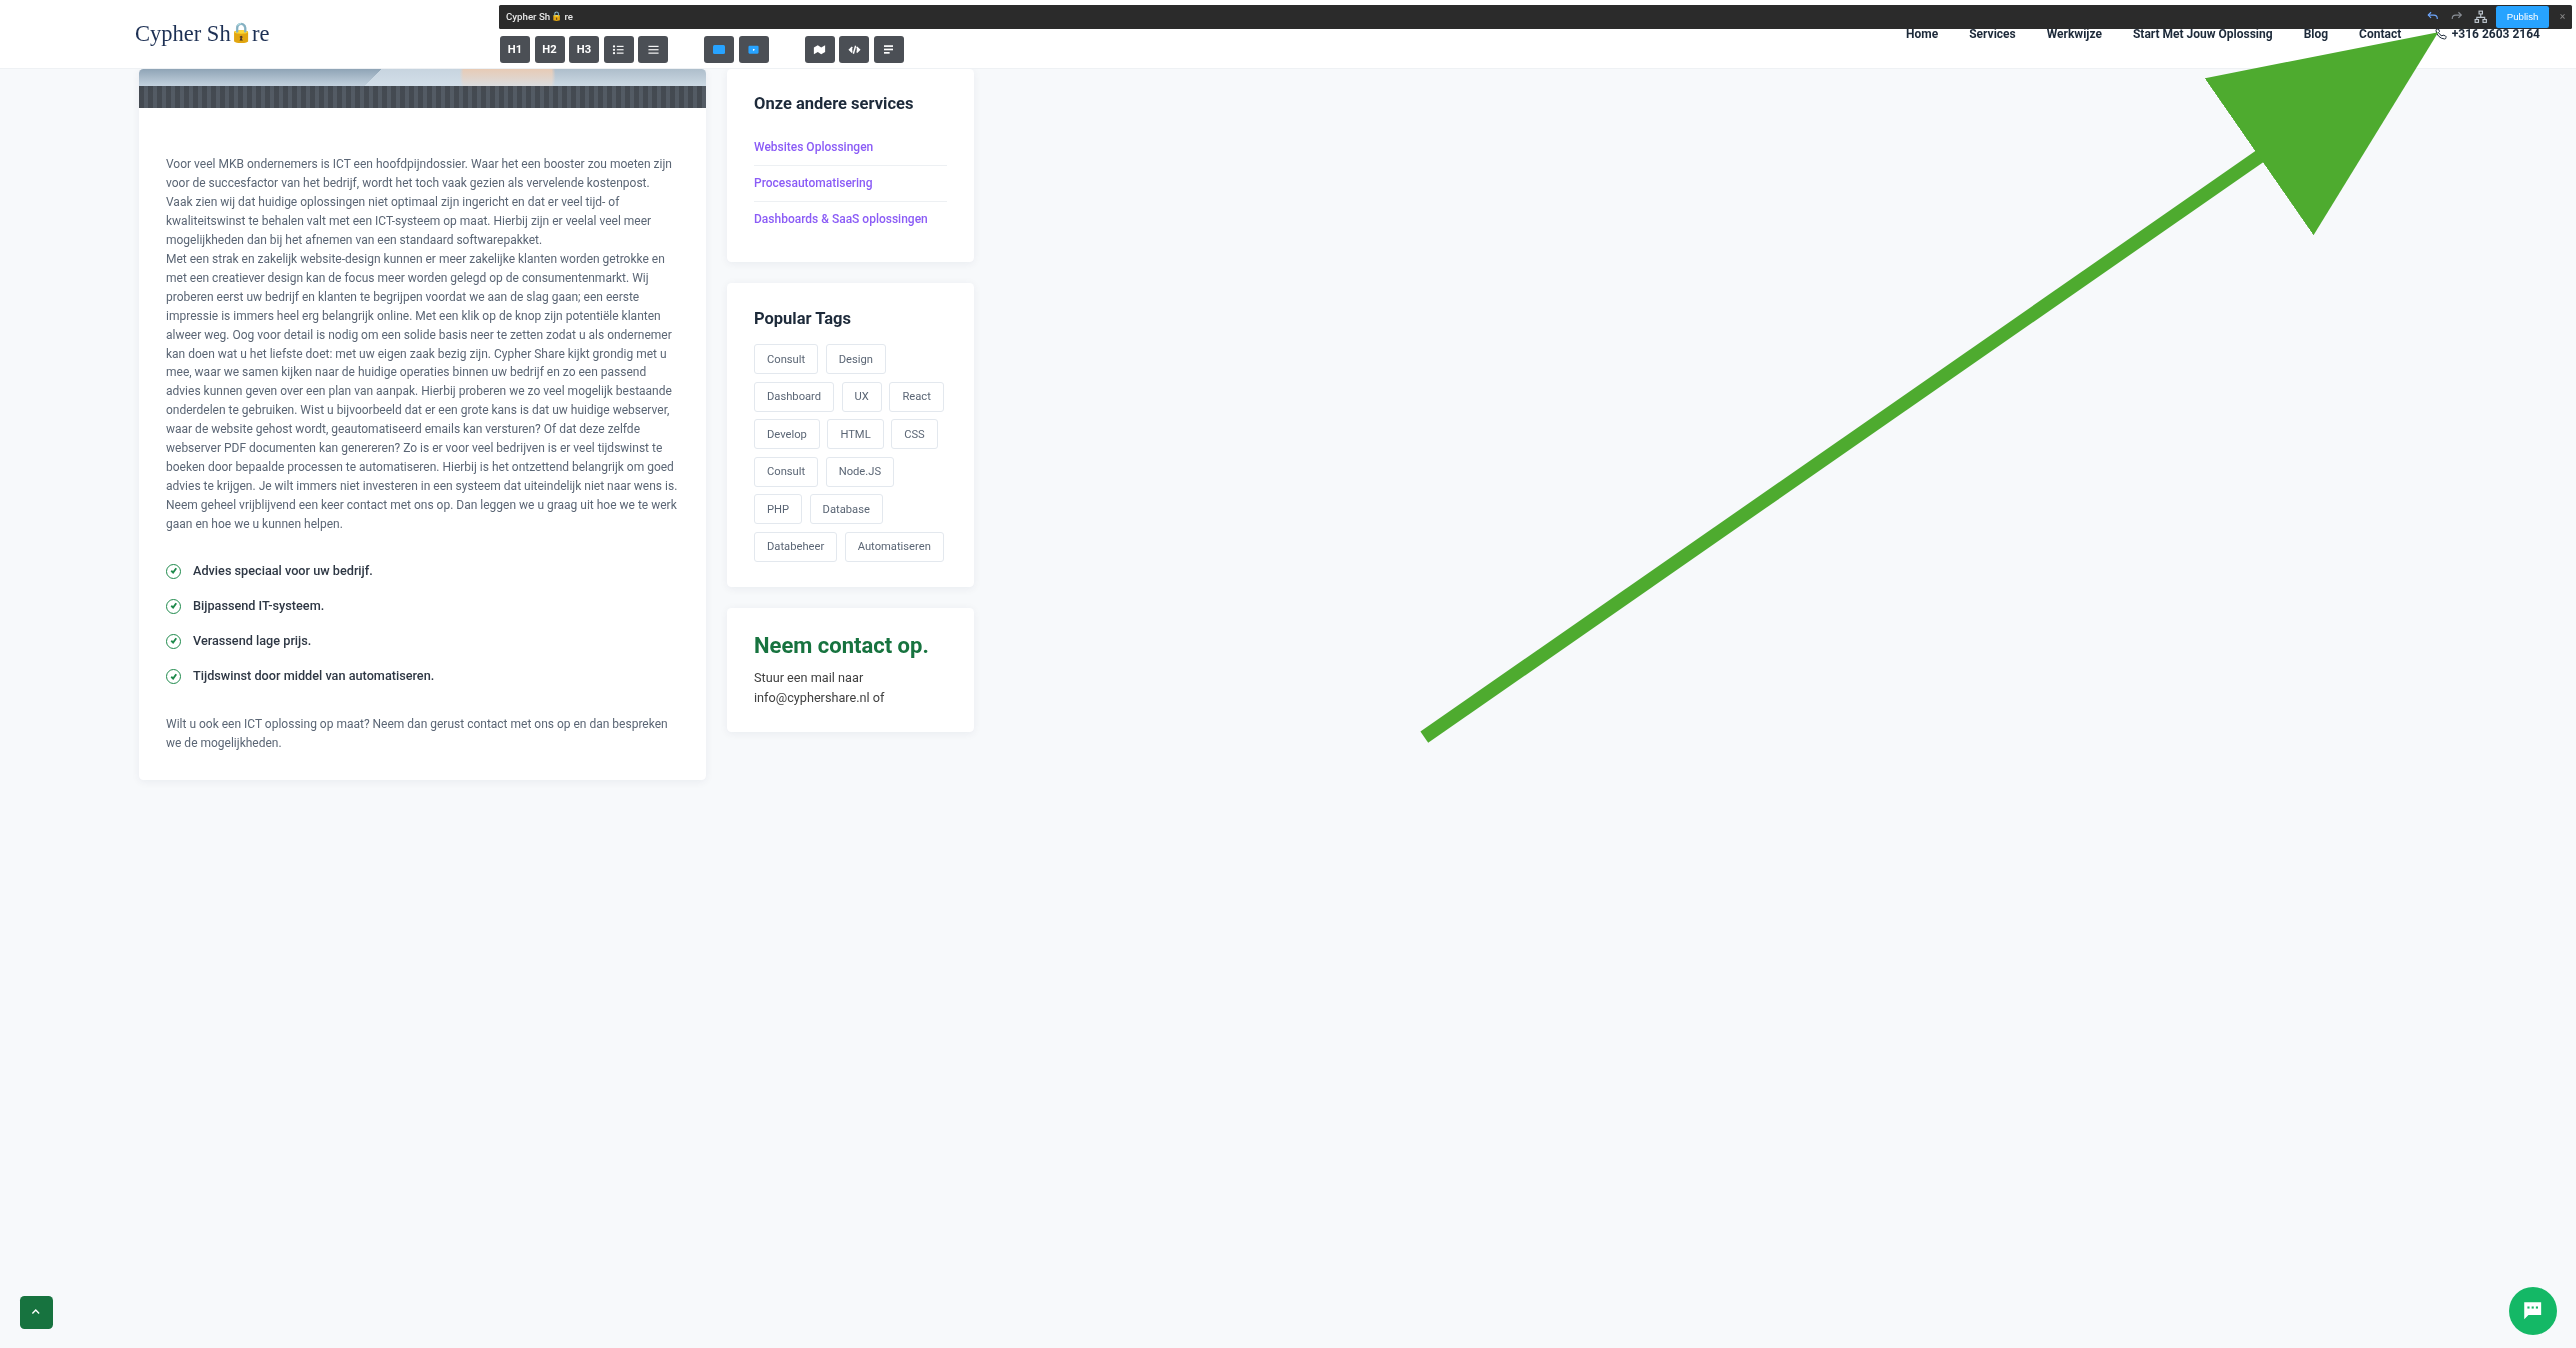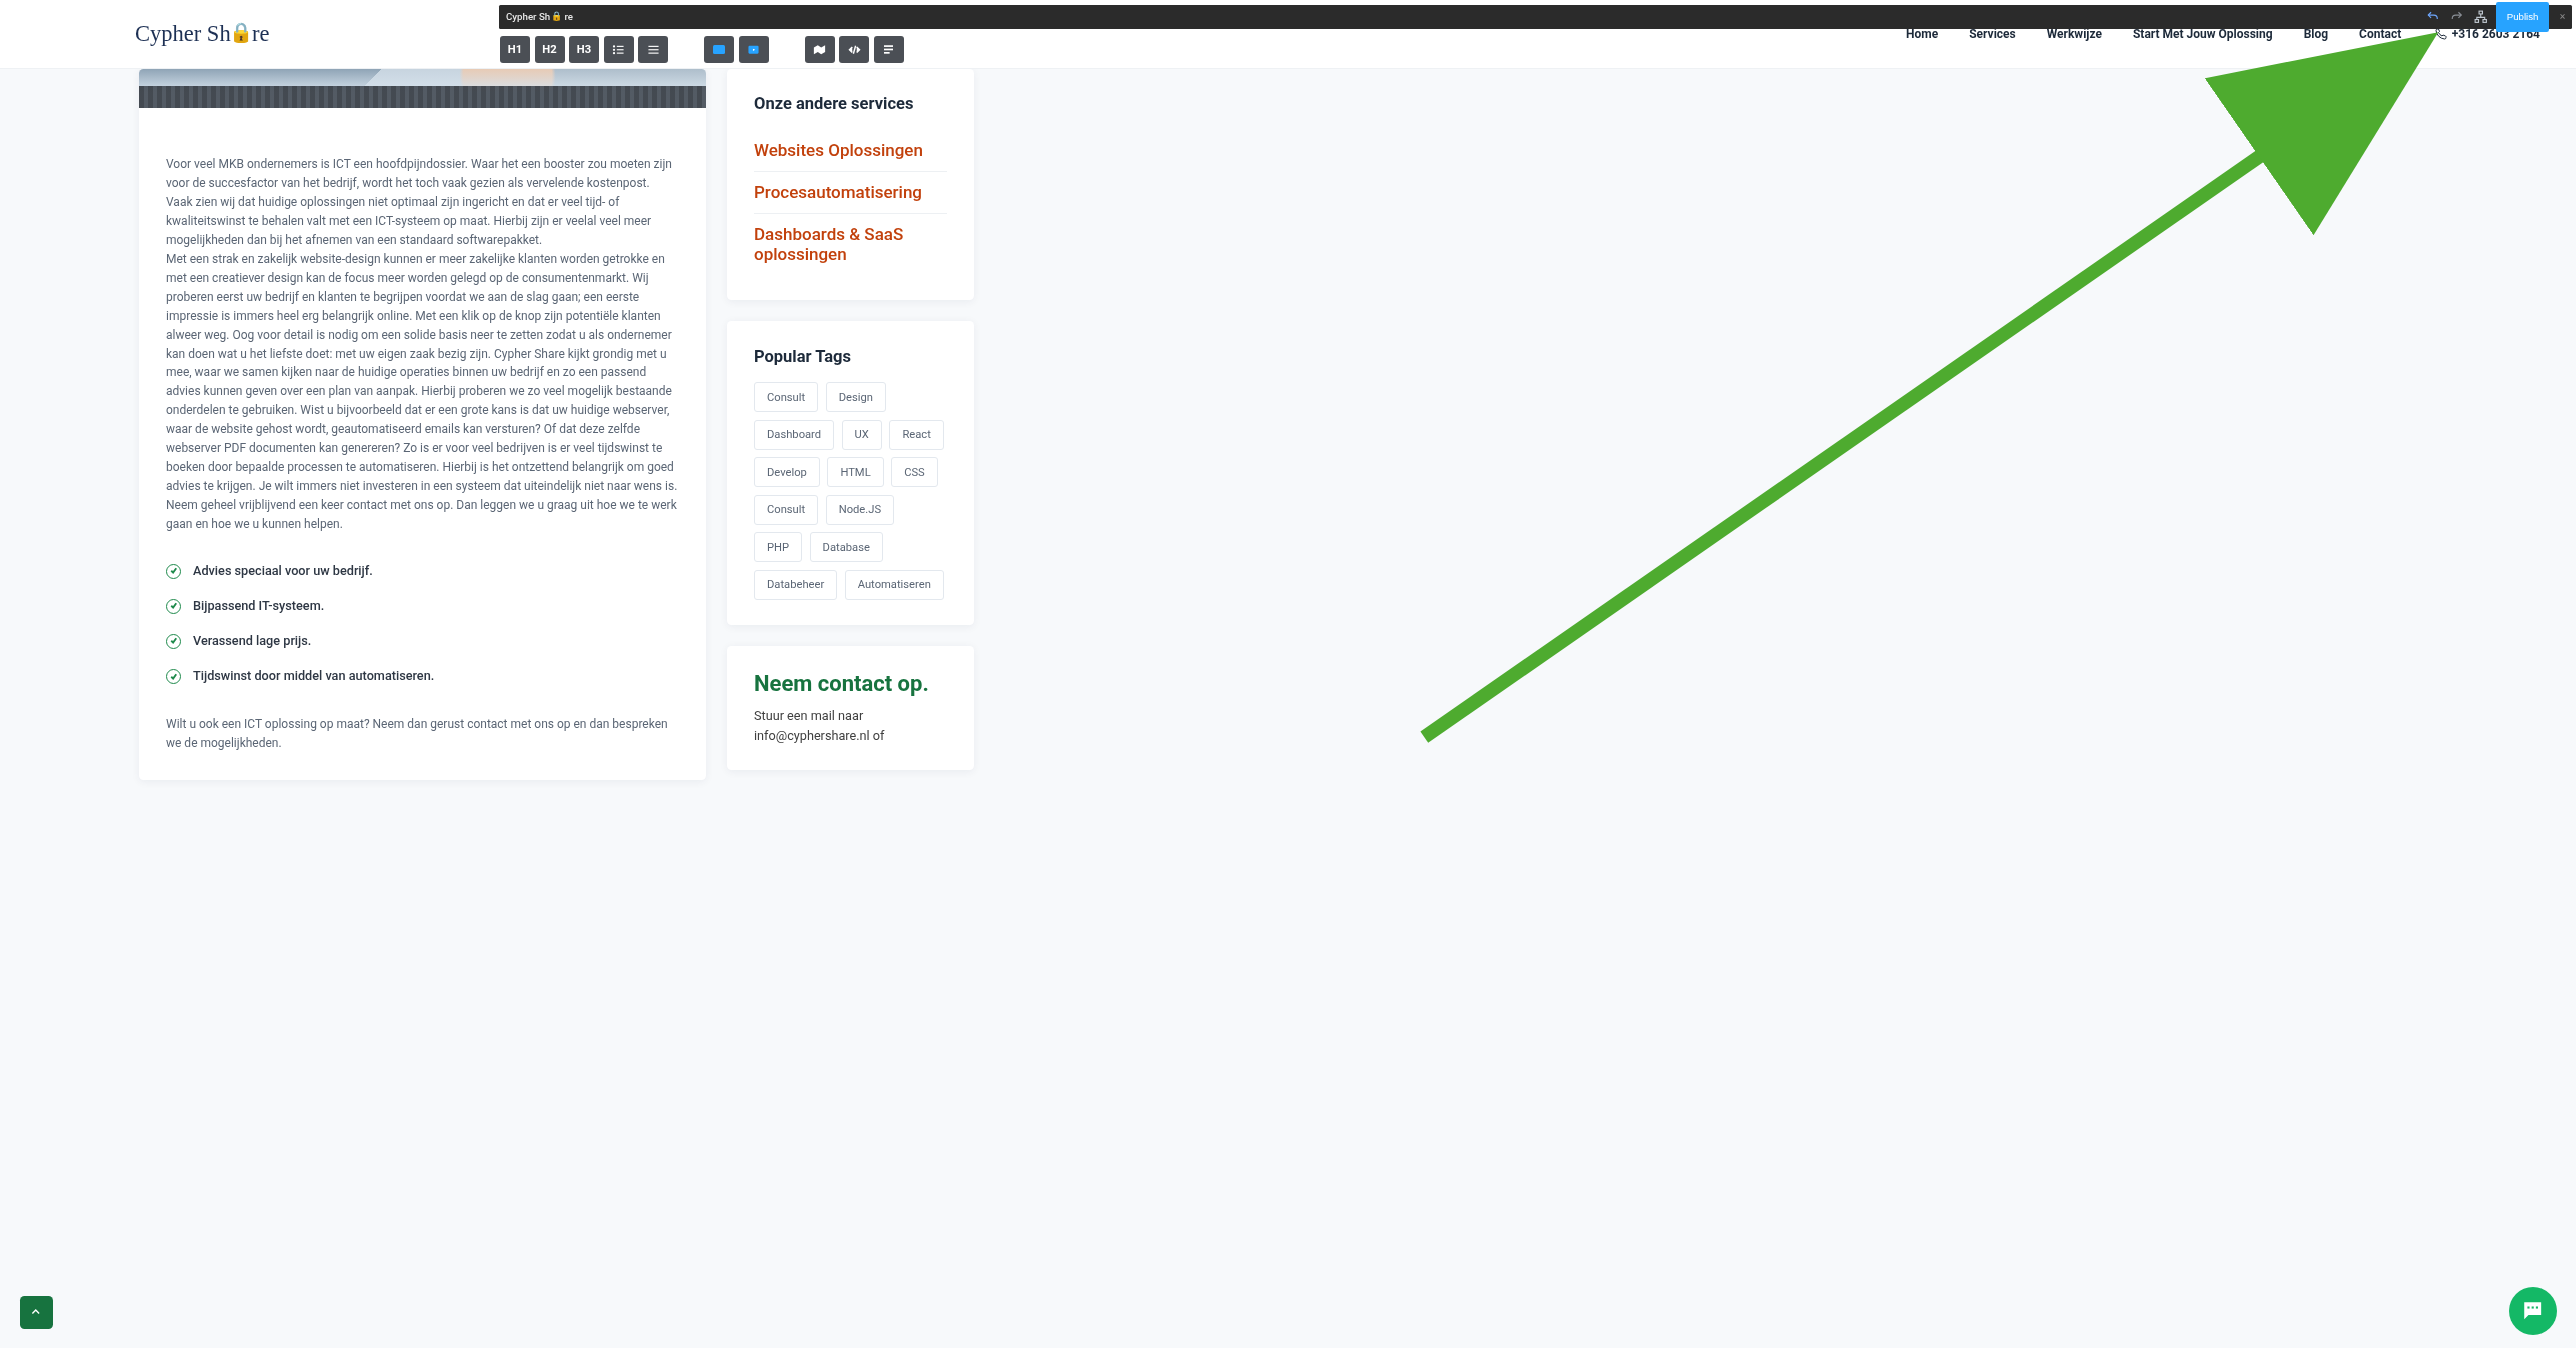--- a/index.html
+++ b/index.html
@@ -17,21 +17,21 @@
     z-index: 50;
     font-size:9.7px;
   }
   .editor-bar .brand { font-weight:500; display:flex; align-items:center; gap:1.5px; white-space:nowrap; }
   .editor-bar .brand .lock { color:#f1b43a; font-size:9px; position:relative; top:-0.7px;}
   .editor-bar .flex1 { flex:1; }
   .editor-bar .ico-btn { width:16.5px; height:16.5px; display:flex; align-items:center; justify-content:center; color:#bfc7cf; cursor:pointer; }
   .editor-bar .ico-btn svg { width:13.5px; height:13.5px; }
   .publish-btn {
     background:#27a3ff; color:#fff; border:none; border-radius:2.2px;
-    height:30px; padding:0 10.5px; font-size:9.7px; font-weight:500; cursor:pointer;
+    height:22px; padding:0 10.5px; font-size:9.7px; font-weight:500; cursor:pointer;
   }
   .editor-close { width:12px; color:#888; font-size:10.5px; cursor:pointer; text-align:center;}
 
   
   .fmt-toolbar {
     position:absolute; top:36px; left:500px;
     display:flex; gap:4.5px; z-index:49;
   }
   .fmt-group { display:flex; gap:4.5px; }
   .fmt-toolbar .sep { width:27px; }
@@ -87,21 +87,21 @@
   .article-body p { margin:0; }
 
   .check-list { list-style:none; margin:19.5px 0 21px 0; }
   .check-list li { display:flex; align-items:center; gap:12px; padding:7.5px 0; font-size:12.7px; color:#2e3744; font-weight:500;text-align:center;}
   .check-list li .c-icon { width:15px;height:15px;border:1.5px solid #1f8a4c;border-radius:50%;display:flex;align-items:center;justify-content:center;color:#1f8a4c;}
   .check-list li .c-icon svg{width:7.5px;height:7.5px;stroke:#1f8a4c;stroke-width:3;fill:none;}
 
   
   .card { background:#fff;border-radius:4.5px;box-shadow:0 1.5px 9px rgba(20,35,60,.06); padding:25.4px 27px;}
   .card h3 { font-size:16.5px; color:#1d2a3a; margin-bottom:16.5px; font-weight:700;}
-  .svc-list a { display:block; padding:10.5px 0; border-bottom:0.7px solid #edf0f3; color:#c2410c; font-size:17px; text-decoration:none; font-weight:500; cursor:pointer;}
+  .svc-list a { display:block; padding:10.5px 0; border-bottom:0.7px solid #edf0f3; color:#8b5cf6; font-size:12px; text-decoration:none; font-weight:500; cursor:pointer;}
   .svc-list a:last-child{border-bottom:none;}
 
   .tag-cloud { display:flex; flex-wrap:wrap; gap:7.5px; }
   .tag { border:0.7px solid #e3e8ee; color:#5b6675; padding:7.5px 12px; border-radius:3px; font-size:11.2px; cursor:pointer;}
 
   .contact-card h2 { font-size:22px; font-weight:700; color:#17733f; margin-bottom:10px;}
   .contact-card p { font-size:12.7px; font-weight:400; color:#404040; line-height:1.5;}
 
   
   .scroll-top {

